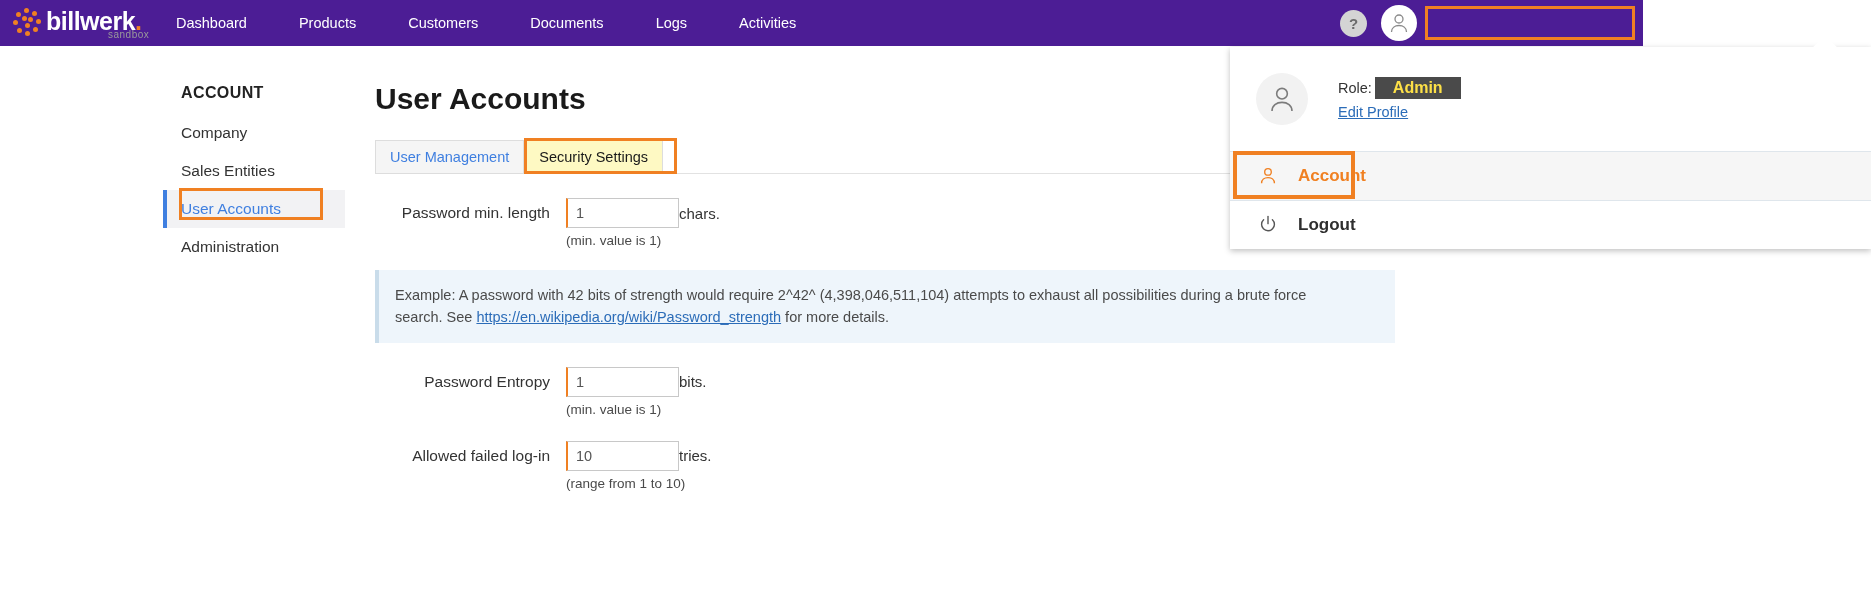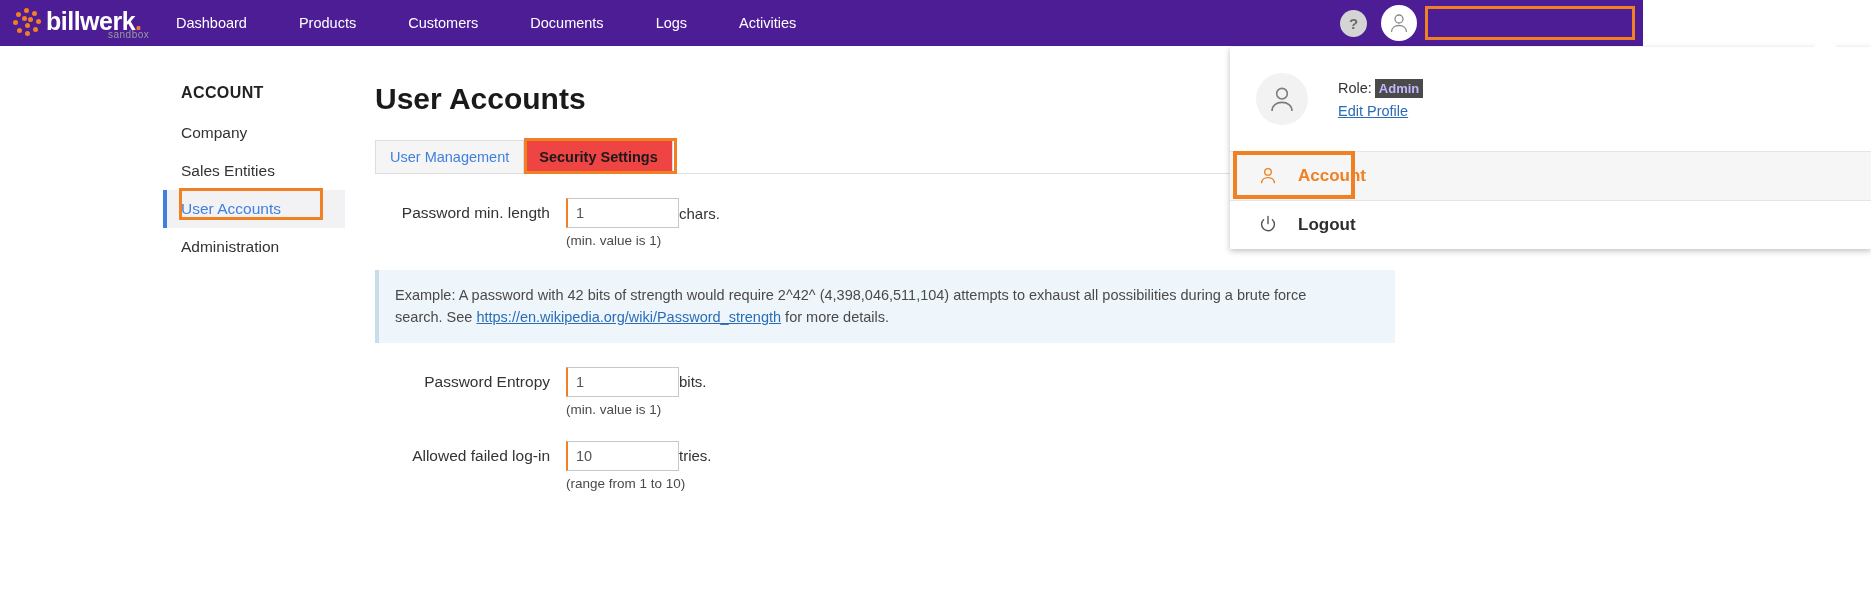--- a/index.html
+++ b/index.html
@@ -96,23 +96,23 @@
     background: #f2f2f2;
     display: flex; align-items: center; justify-content: center;
     flex: 0 0 auto;
   }
   .dd-profile-info { margin-left: 30px; }
   .dd-role-line {
     font-size: 14.5px; color: #333333; margin-bottom: 4px;
     white-space: nowrap;
   }
   .dd-role-badge {
-    background: #4a4a4a; color: #c4b5fd;
-    font-size: 13px; font-weight: bold;
-    padding: 2px 4px; margin-left: 3px;
+    background: #4a4a4a; color: #fde047;
+    font-size: 16px; font-weight: bold;
+    padding: 2px 18px; margin-left: 3px;
     display: inline-block;
   }
   .dd-edit-link {
     font-size: 14.5px; color: #2b6cb8;
     text-decoration: underline; cursor: pointer;
     display: inline-block;
   }
   .dd-divider { height: 1px; background: #dfe6ec; margin: 0 0 0 0; }
   .dd-item {
     display: flex; align-items: center;
@@ -173,21 +173,21 @@
     font-size: 30px; font-weight: bold; color: #1a1a1a;
     margin: 12px 0 22px 0;
   }
   .tabs { display: flex; align-items: flex-end; height: 36px; position: relative; }
   .tab {
     font-size: 14.5px; padding: 8px 14px;
     background: #f5f5f5; border: 1px solid #dddddd;
     color: #3f7fe0; cursor: pointer;
   }
   .tab.active {
-    background: #ef4444; color: #1a1a1a; font-weight: bold;
+    background: #fef9c3; color: #1a1a1a; font-weight: normal;
     border-bottom-color: #ffffff;
   }
   .tab-highlight {
     position: absolute; left: 149px; top: 0px;
     width: 153px; height: 36px;
     border: 3px solid #f08022;
     pointer-events: none;
   }
   .tab-underline {
     height: 1px; background: #e2e2e2; width: 1020px;

